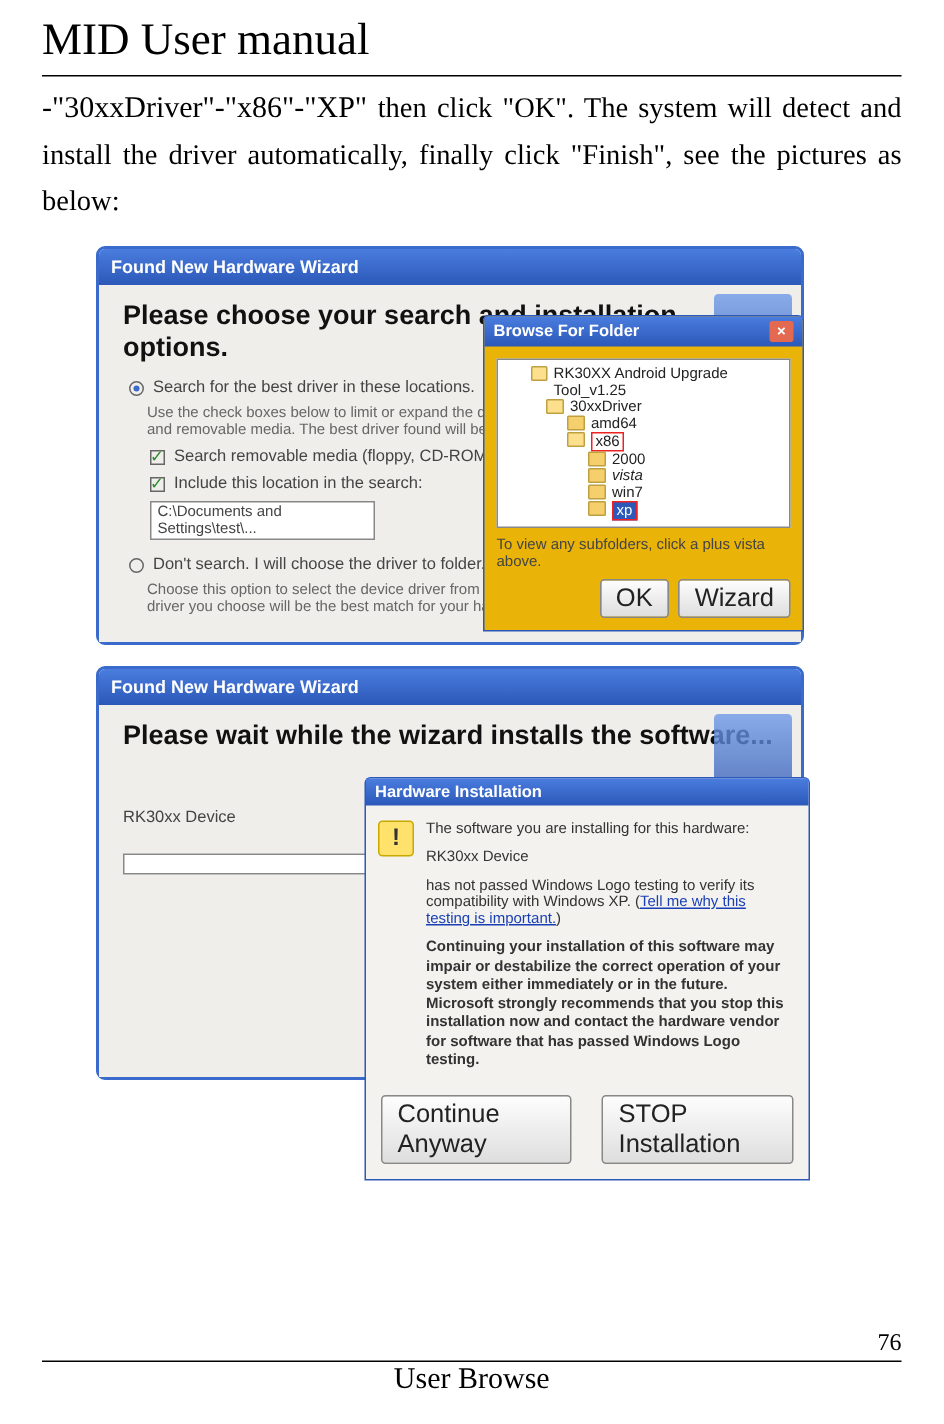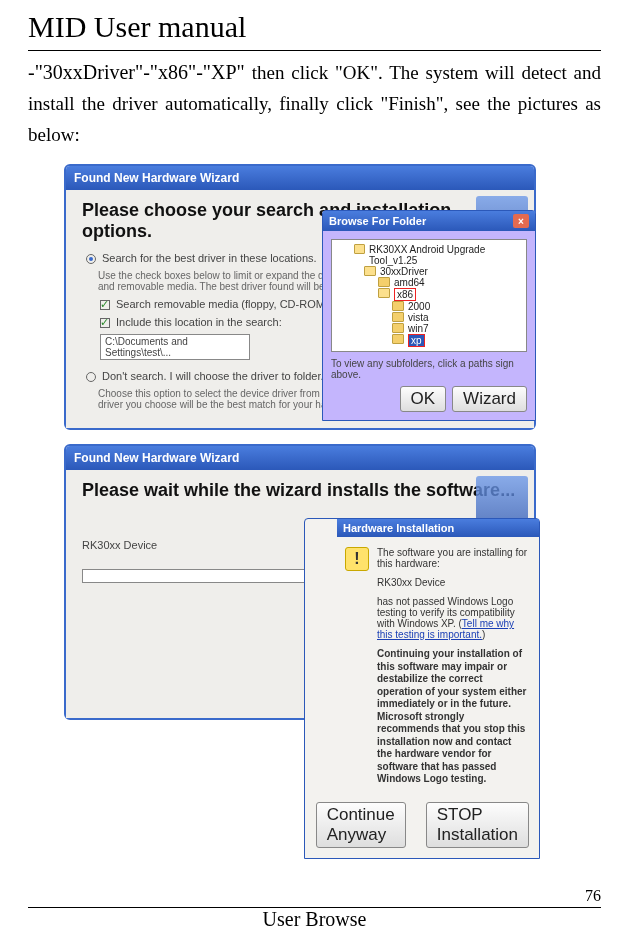--- a/index.html
+++ b/index.html
@@ -133,21 +133,21 @@
       display: inline-block;
       color: #444;
       filter: blur(0.4px);
     }
     .browse-dialog {
       position: absolute;
       top: 20px;
       right: -2px;
       width: 214px;
       border: 1px solid #2b58b9;
-      background: #c4b5fd;
+      background: #eab308;
       z-index: 2;
       border-radius: 4px 4px 0 0;
     }
     .browse-title {
       background: linear-gradient(#4a7dde, #2b58b9);
       color: #fff;
       font-size: 11px;
       font-weight: bold;
       padding: 3px 6px;
       display: flex;
@@ -232,26 +232,25 @@
     }
     .install-label {
       font-size: 11px;
       color: #444;
       filter: blur(0.4px);
     }
     .warn-dialog {
       position: absolute;
       top: 48px;
       right: -6px;
-      width: 236px;
+      width: 297px;
       border: 1px solid #2b58b9;
       background: #f3f2ef;
       z-index: 2;
       border-radius: 4px 4px 0 0;
-      padding-left: 32px;
     }
     .warn-body {
       padding: 10px 10px 10px 40px;
       font-size: 10px;
       color: #333;
       position: relative;
     }
     .warn-icon {
       position: absolute;
       left: 8px;
@@ -393,34 +392,34 @@
                 <span class="tree-text">amd64</span>
               </div>
               <div class="tree-item tree-l2">
                 <span class="folder-icon open"></span>
                 <span class="tree-text red-box">x86</span>
               </div>
               <div class="tree-item tree-l2" style="margin-left:38px;">
                 <span class="folder-icon"></span>
                 <span class="tree-text">2000</span>
               </div>
-              <div class="tree-item tree-l2" style="margin-left:38px;">
+              <div class="tree-item tree-l2" style="margin-left:38px;font-style:italic;">
                 <span class="folder-icon"></span>
                 <span class="tree-text">vista</span>
               </div>
               <div class="tree-item tree-l2" style="margin-left:38px;">
                 <span class="folder-icon"></span>
                 <span class="tree-text">win7</span>
               </div>
               <div class="tree-item tree-l2" style="margin-left:38px;">
                 <span class="folder-icon"></span>
                 <span class="tree-text red-box tree-sel">xp</span>
               </div>
             </div>
-            <div class="browse-msg">To view any subfolders, click a paths sign above.</div>
+            <div class="browse-msg">To view any subfolders, click a plus vista above.</div>
             <div class="browse-btns">
               <span class="btn">OK</span>
               <span class="btn">Wizard</span>
             </div>
           </div>
         </div>
       </div>
     </div>
   </div>
 

